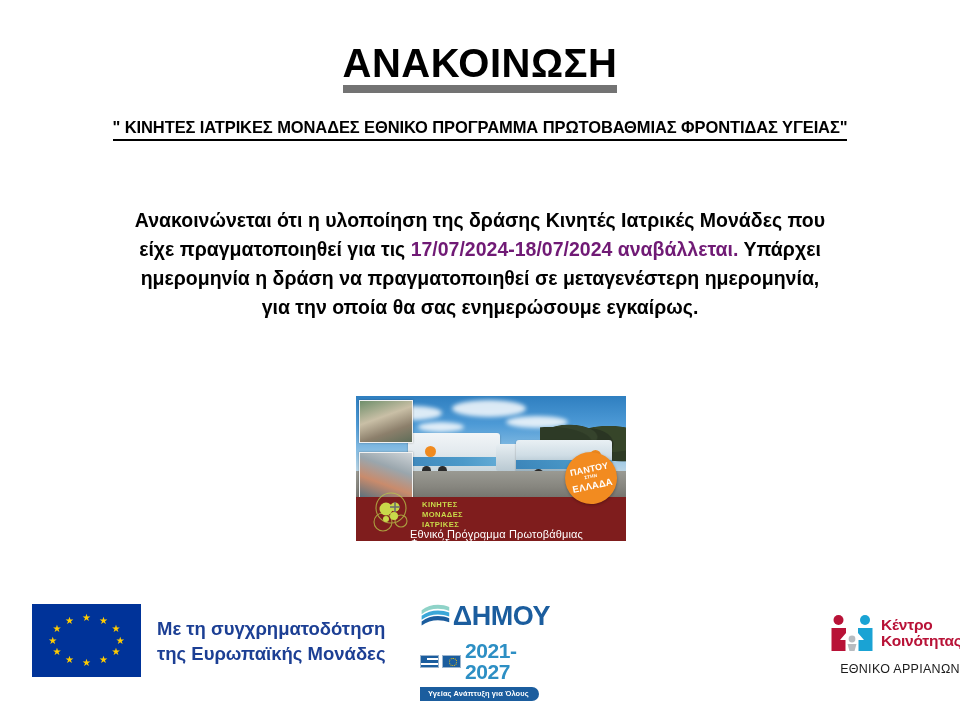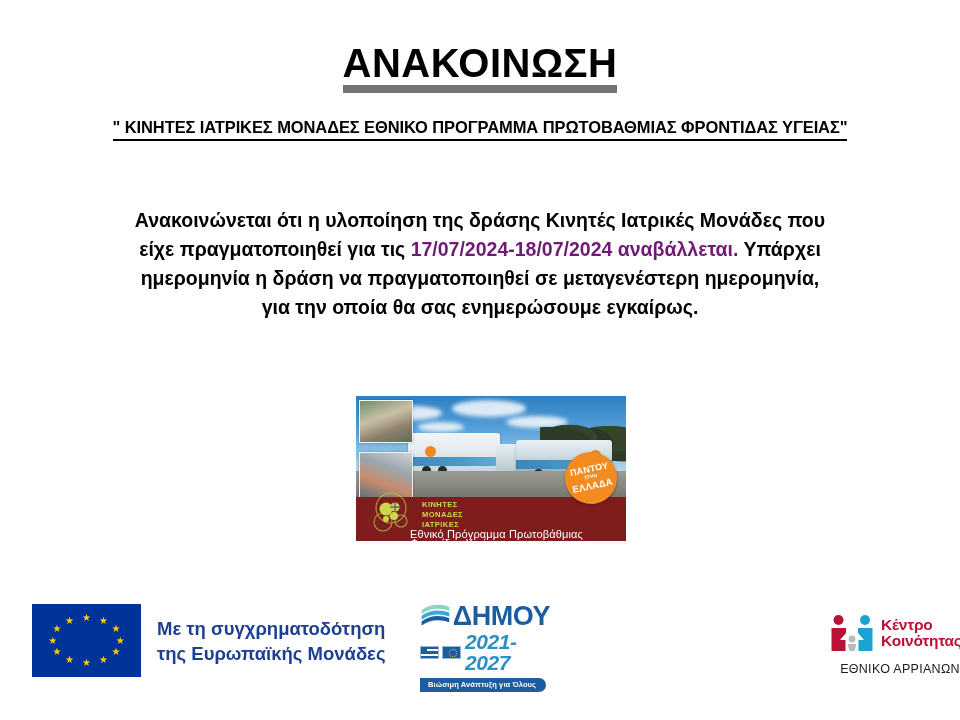--- a/index.html
+++ b/index.html
@@ -310,22 +310,21 @@
     color: #1b5d9e;
     font-size: 27px;
     font-weight: bold;
     letter-spacing: -0.5px;
     line-height: 27px;
     margin-left: 2px;
   }
   .espa-mid {
     display: flex;
     align-items: center;
-    margin-top: 1px;
-    font-style: italic;
+    margin-top: 10px;
   }
   .espa-flags { display: flex; gap: 3px; }
   .flag-gr {
     width: 17px; height: 11px;
     background: repeating-linear-gradient(180deg, #1b5d9e 0 2.2px, #ffffff 2.2px 4.4px);
     border: .5px solid #9db6cf;
     position: relative;
   }
   .flag-gr::before {
     content: "";
@@ -516,21 +515,21 @@
       </svg>
       <span class="espa-word">ΔΗΜΟΥ</span>
     </div>
     <div class="espa-mid">
       <span class="espa-flags">
         <span class="flag-gr"></span>
         <span class="flag-eu"></span>
       </span>
       <span class="espa-years">2021-2027</span>
     </div>
-    <div class="espa-tag">Βιώσιμη Ανάπτυξη για Όλους</div>
+    <div class="espa-tag">Υγείας Ανάπτυξη για Όλους</div>
   </div>
 
   <div class="kentro-logo">
     <div class="kentro-row">
       <svg class="kentro-mark" viewBox="0 0 44 38">
         <circle cx="8.5" cy="6" r="5" fill="#b81237"></circle>
         <path d="M1.5 14 H16 V37 H1.5 Z" fill="#b81237"></path>
         <circle cx="35" cy="6" r="5" fill="#1aa3d4"></circle>
         <path d="M28 14 H42.5 V37 H28 Z" fill="#1aa3d4"></path>
         <path d="M22 12 L34 26 H28.5 V37 H15.5 V26 H10 Z" fill="#ffffff"></path>

